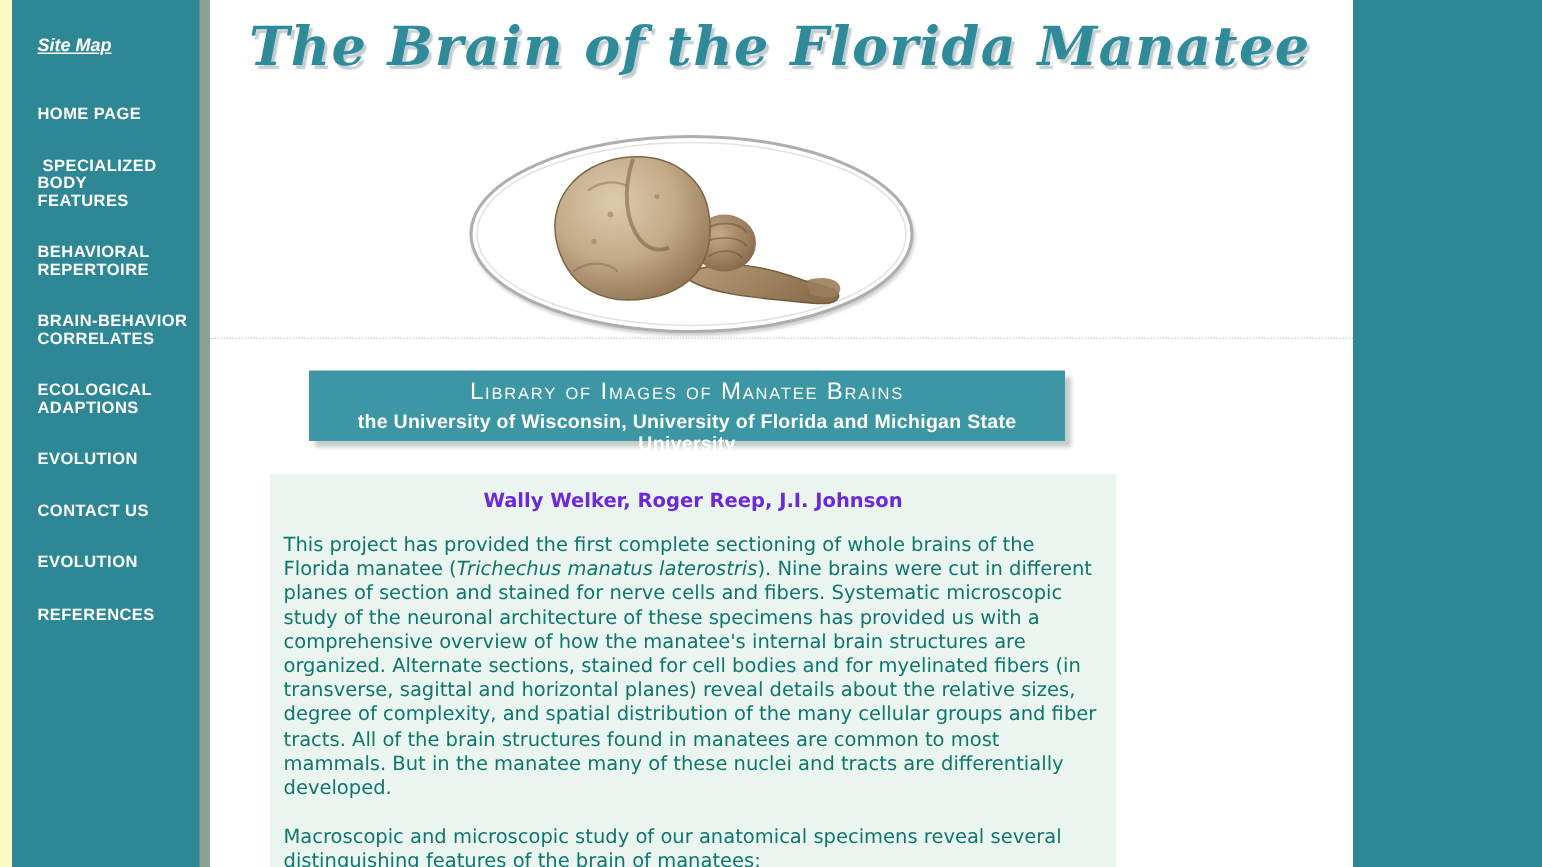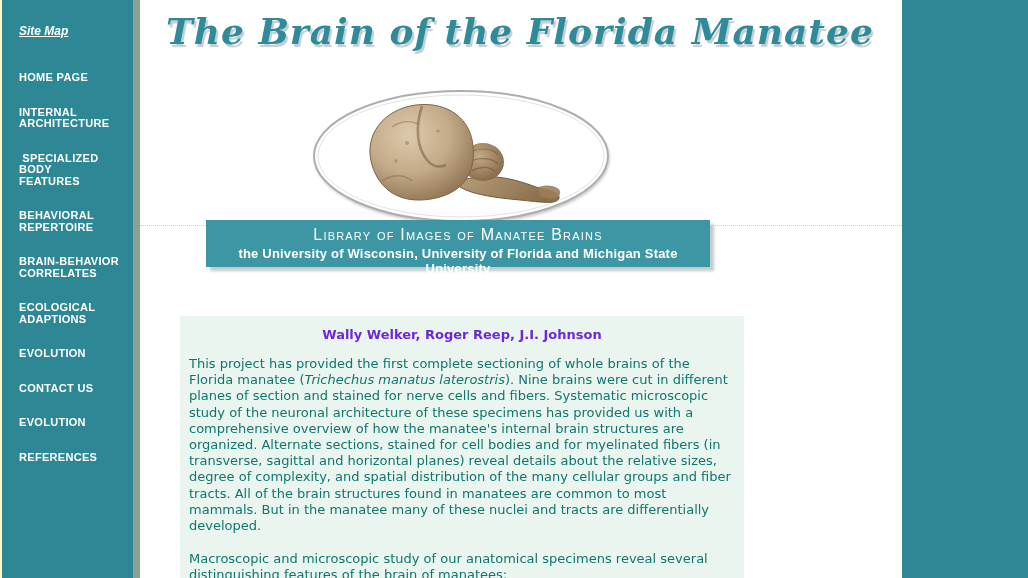--- a/index.html
+++ b/index.html
@@ -1,21 +1,21 @@
 <!DOCTYPE html>
 <html><head>
 <meta charset="utf-8">
 <style>
   html,body{margin:0;padding:0;background:#2d8794;}
   .page{position:relative;width:1028px;height:578px;overflow:hidden;background:#2d8794;
         font-family:"Liberation Sans",sans-serif;}
 
   
   .sidebar{position:absolute;left:0;top:0;width:160px;height:578px;background:#2d8794;
-           border-left:2px solid #fef9c3;box-sizing:border-box;padding:21px 0 0 17px;}
+           border-left:8px solid #fef9c3;box-sizing:border-box;padding:21px 0 0 17px;}
   .sitemap{display:inline-block;color:#ffffff;font-size:12px;font-weight:bold;font-style:italic;
            text-decoration:underline;margin-bottom:34px;cursor:pointer;}
   .nav-item{display:block;color:#ffffff;font-size:11px;font-weight:bold;line-height:11.5px;
             letter-spacing:.3px;margin-bottom:23px;white-space:pre-line;cursor:pointer;
             width:112px;}
   .edge-strip{position:absolute;left:133px;top:0;width:7px;height:578px;background:#8da094;}
   .edge-fade{position:absolute;left:140px;top:0;width:8px;height:578px;
              background:linear-gradient(to right,#c9d2cd,#ffffff);}
 
   
@@ -26,21 +26,21 @@
          font-family:"DejaVu Serif",serif;font-style:italic;font-weight:bold;
          font-size:36px;letter-spacing:1px;color:#2f8a99;
          text-shadow:2px 3px 1px #c3ced2;white-space:nowrap;}
 
   .brain-figure{position:absolute;left:170px;top:87px;width:302px;height:139px;}
   .brain-figure svg{filter:drop-shadow(1px 2px 1px rgba(120,120,120,.35));}
 
   .hr-line{position:absolute;left:0;top:225px;width:762px;height:0;
            border-top:1px dotted #c9d2e2;}
 
-  .banner{position:absolute;left:66px;top:220px;width:504px;height:47px;background:#3c96a4;
+  .banner{position:absolute;left:66px;top:247px;width:504px;height:47px;background:#3c96a4;
           box-shadow:4px 4px 3px #c2cbca;color:#ffffff;text-align:center;box-sizing:border-box;
           padding-top:6px;}
   .banner-line1{font-size:16px;font-variant:small-caps;letter-spacing:1.2px;line-height:18px;}
   .banner-line2{font-size:13px;font-weight:bold;margin-top:2px;letter-spacing:.2px;}
 
   .article{position:absolute;left:40px;top:316px;width:564px;height:300px;background:#eaf5ef;
            box-sizing:border-box;padding:11px 9px 0 9px;
            font-family:"DejaVu Sans",sans-serif;}
   .article h2{margin:0 0 14px 0;text-align:center;font-size:13px;font-weight:bold;color:#6d28d9;
               font-family:"DejaVu Sans",sans-serif;}
@@ -48,22 +48,20 @@
 </style>
 </head>
 <body>
 
 <div class="page">
 
   <div class="sidebar">
     <a class="sitemap">Site Map</a>
     <nav>
       <a class="nav-item">HOME PAGE</a>
-      <a class="nav-item">INTERNAL
-ARCHITECTURE</a>
       <a class="nav-item">&nbsp;SPECIALIZED BODY
 FEATURES</a>
       <a class="nav-item">BEHAVIORAL
 REPERTOIRE</a>
       <a class="nav-item">BRAIN-BEHAVIOR
 CORRELATES</a>
       <a class="nav-item">ECOLOGICAL
 ADAPTIONS</a>
       <a class="nav-item">EVOLUTION</a>
       <a class="nav-item">CONTACT US</a>

